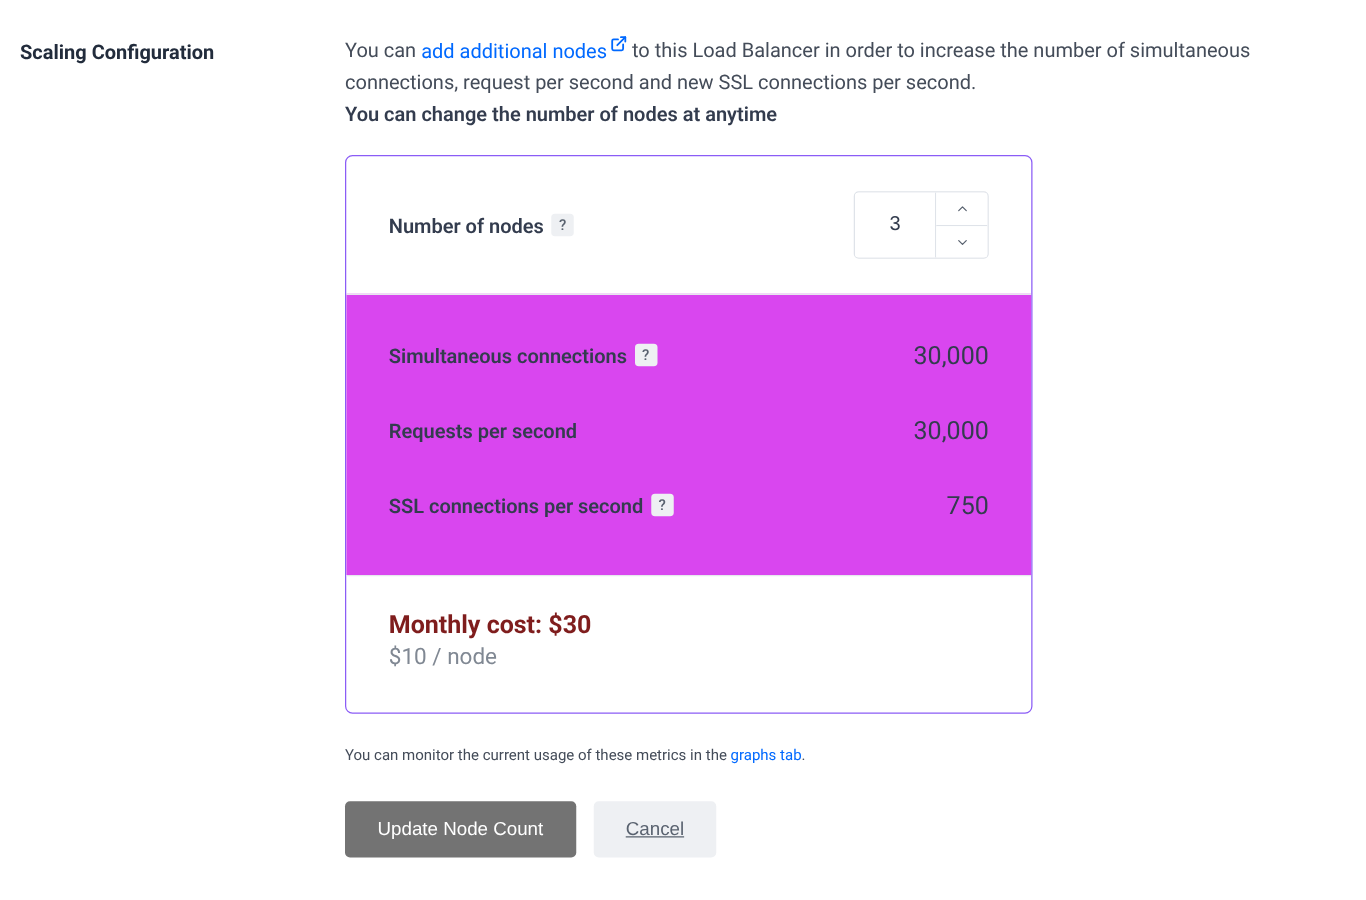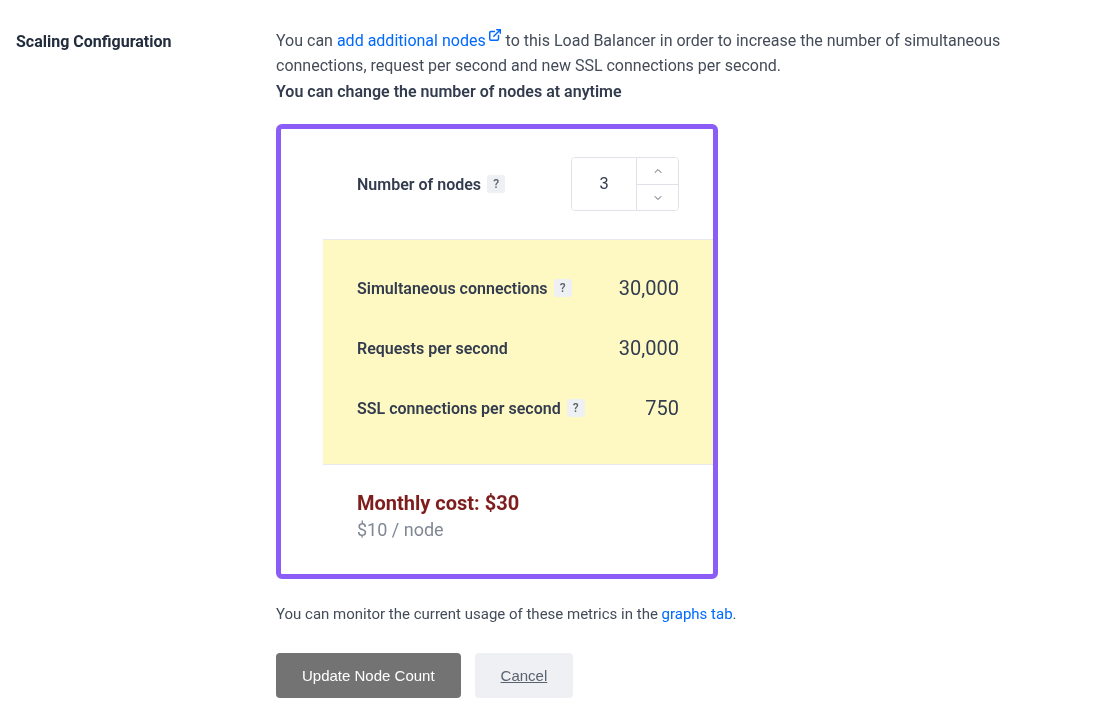--- a/index.html
+++ b/index.html
@@ -43,25 +43,24 @@
   .intro strong {
     color: #333c4e;
     font-weight: 600;
   }
   .ext-icon {
     display: inline-block;
     vertical-align: text-bottom;
     margin-left: 2px;
   }
   .card {
-    border: 5px solid #8b5cf6;
+    border: 1px solid #8b5cf6;
     border-radius: 6px;
     overflow: hidden;
-    width: 442px;
-    padding-left: 42px;
+    width: 550px;
   }
   .card-section {
     padding: 28px 34px;
   }
   .card-row {
     display: flex;
     align-items: center;
     justify-content: space-between;
   }
   .metric-label {
@@ -83,21 +82,21 @@
     width: 18px;
     height: 18px;
     background: #eef0f3;
     border-radius: 3px;
     font-size: 12px;
     color: #59626f;
     font-weight: 500;
     cursor: default;
   }
   .metrics-section {
-    background: #fef9c3;
+    background: #d946ef;
     border-top: 1px solid #e5e8ed;
     padding: 18px 34px 26px;
   }
   .metrics-section .card-row {
     padding: 18px 0;
   }
   .cost-section {
     border-top: 1px solid #e5e8ed;
     padding: 26px 34px 34px;
   }
@@ -107,21 +106,21 @@
     font-size: 20px;
   }
   .cost-sub {
     color: #808893;
     font-size: 18px;
     margin-top: 4px;
   }
   .footer-text {
     margin-top: 26px;
     color: #444c59;
-    font-size: 15px;
+    font-size: 12px;
   }
   .footer-text a {
     color: #0069ff;
     text-decoration: none;
   }
   .btn-row {
     margin-top: 30px;
     display: flex;
     gap: 14px;
   }

